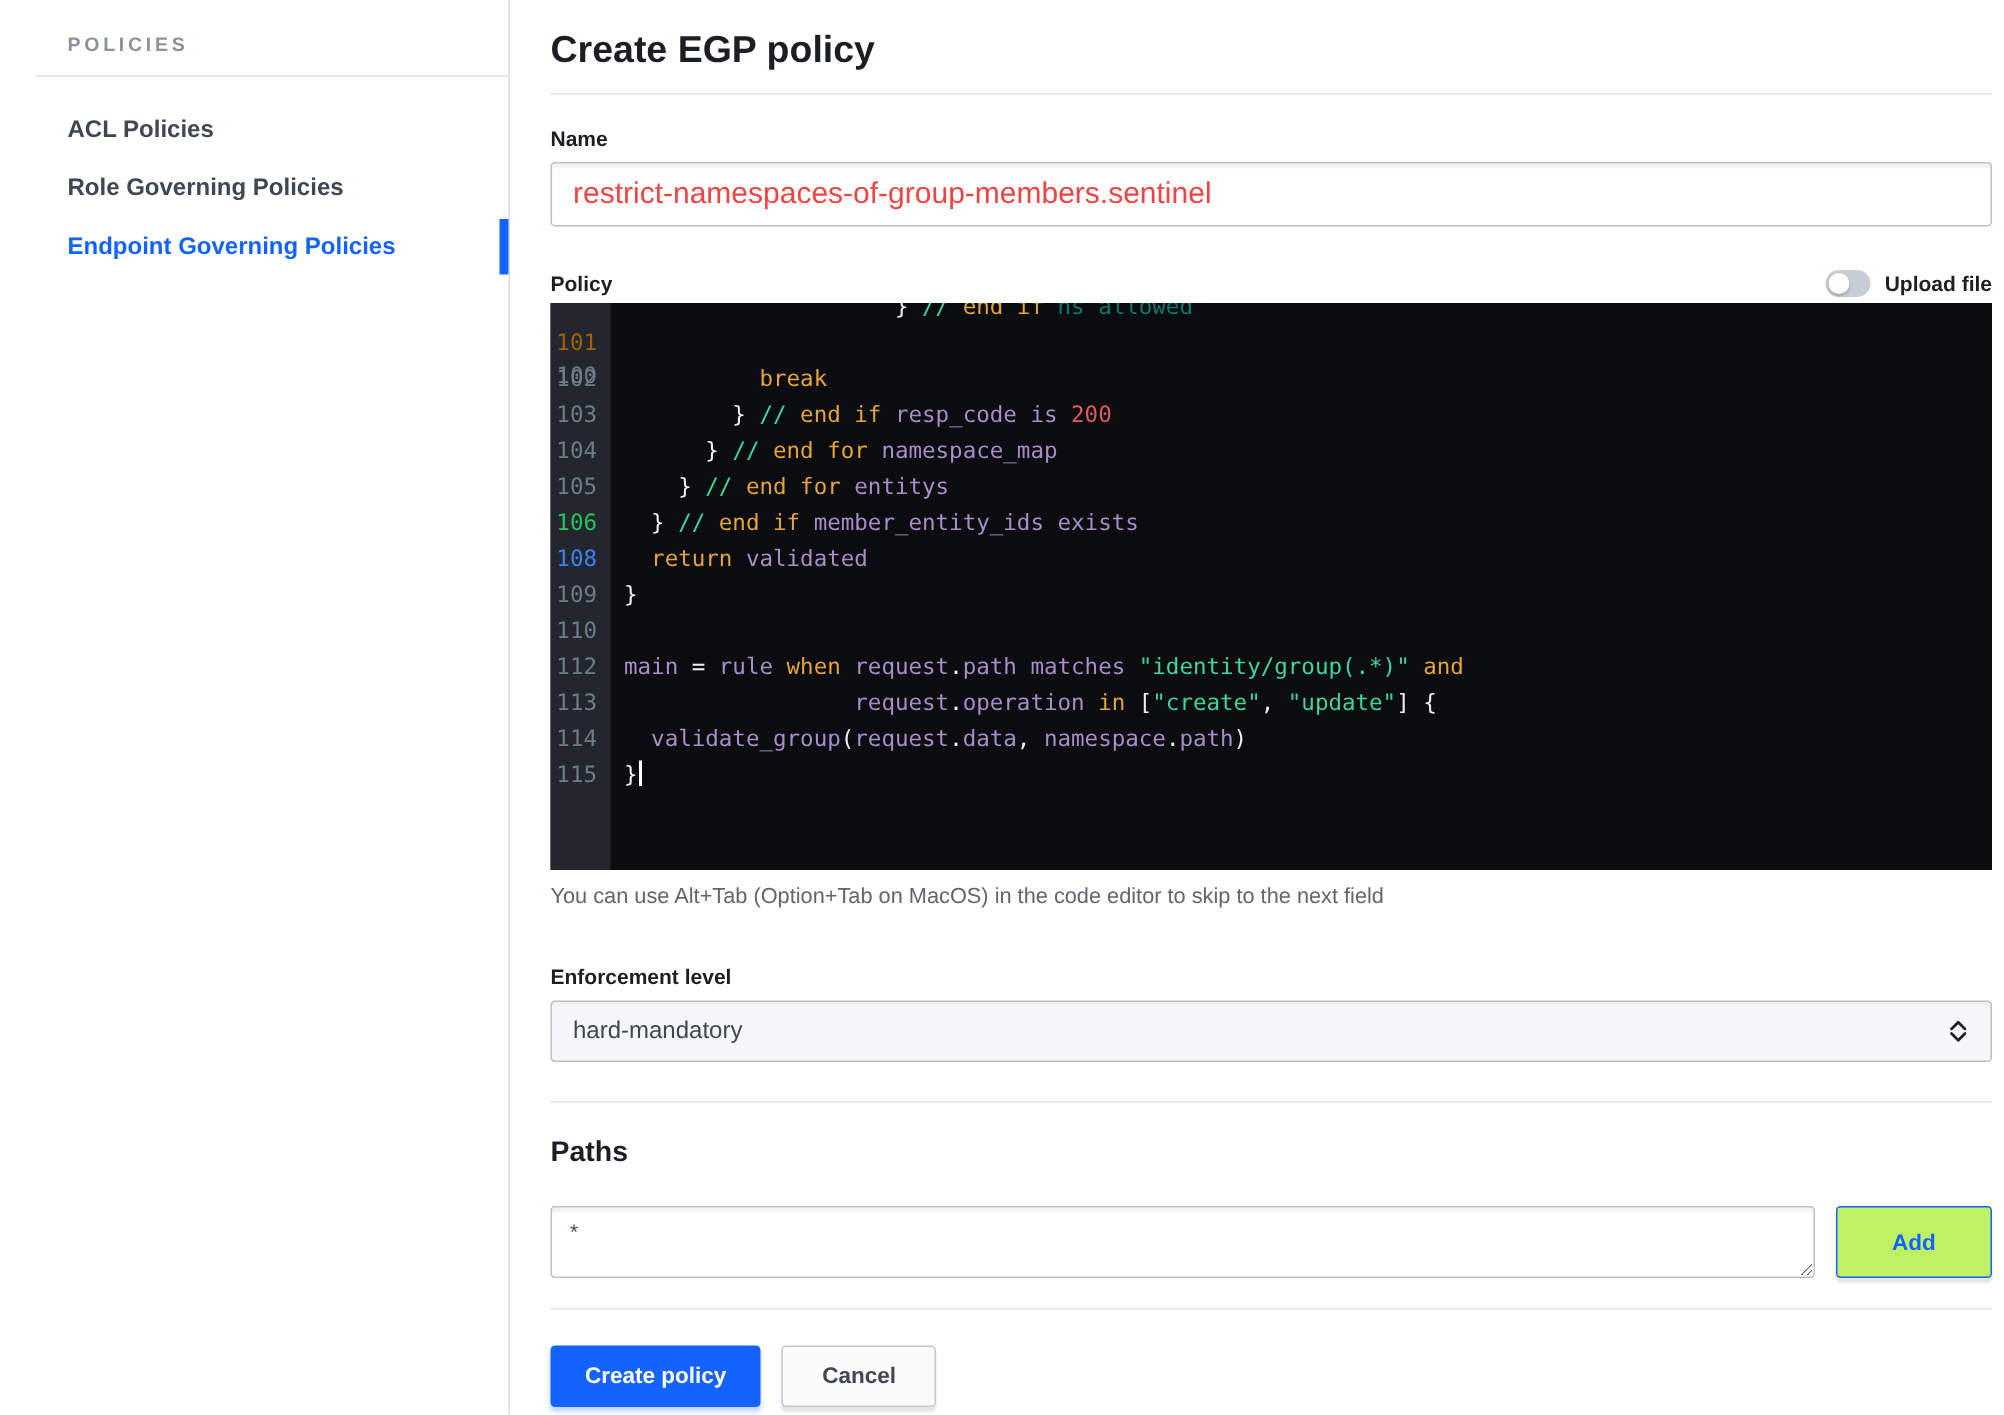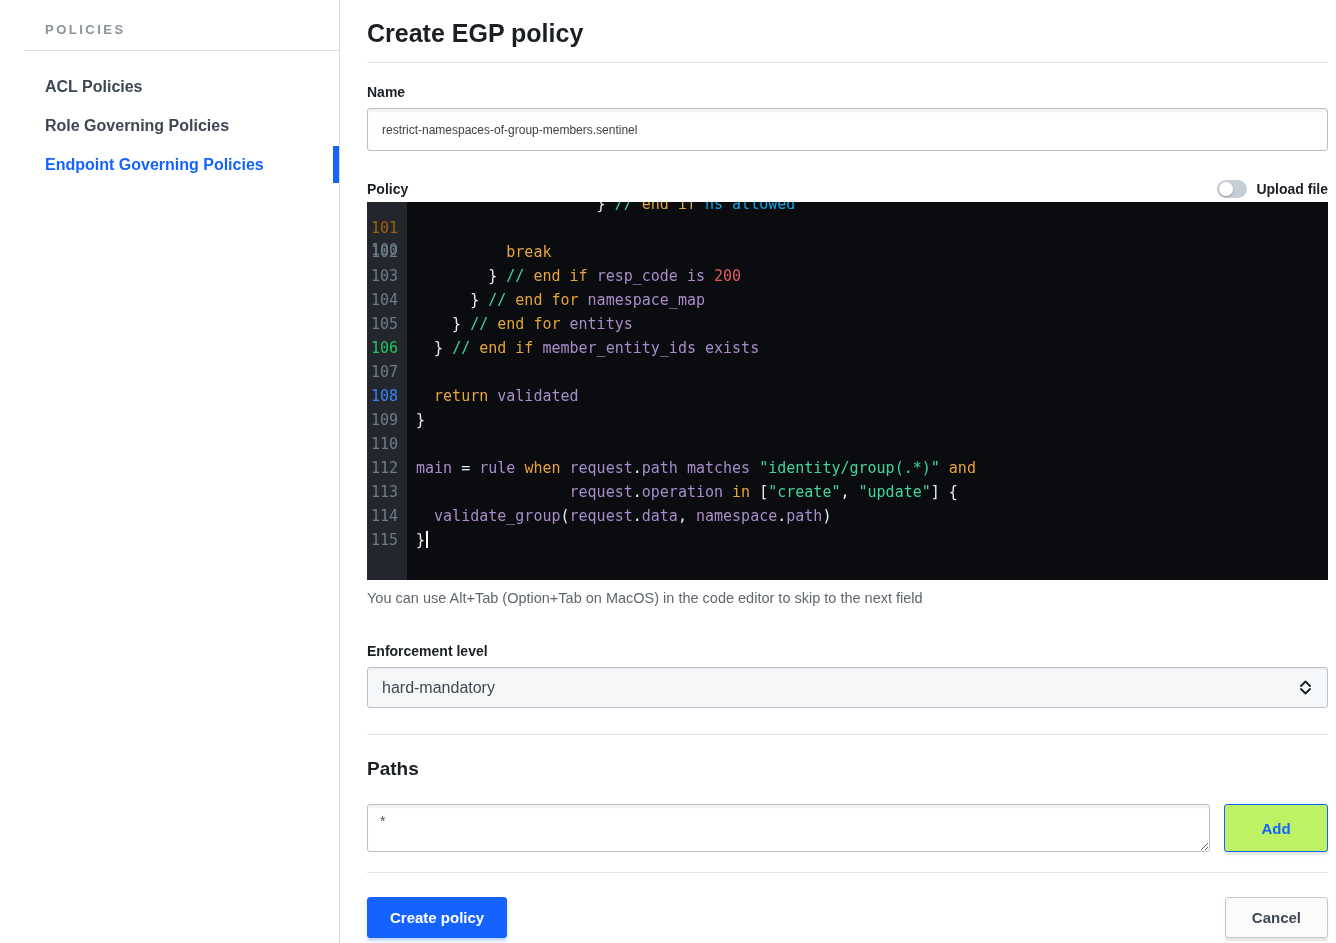--- a/index.html
+++ b/index.html
@@ -19,21 +19,21 @@
   .nav-item.active .active-bar { position:absolute; right:0; top:1px; width:6px; height:37px; background:#1563ff; }
 
   
   .main { flex:1; padding:17px 8px 0 27px; }
   .page-title { font-size:25px; line-height:32px; font-weight:700; color:#1b1f25; margin-bottom:13px; }
   .title-divider, .hr { border-bottom:1px solid #e0e3e8; }
 
   .field-label { font-size:14px; font-weight:700; color:#1b1f25; line-height:17px; }
   .name-section { margin-top:21px; }
   .text-input { margin-top:7px; width:100%; height:43px; border:1px solid #b9c0ca; border-radius:3px;
-                padding:0 14px; font-size:12px; color:#404040; background:#fff;
+                padding:0 14px; font-size:20px; color:#ef4444; background:#fff;
                 box-shadow:inset 0 3px 2px rgba(0,0,0,0.05); outline:none; font-family:"Liberation Sans",sans-serif; }
 
   .policy-row { margin-top:28px; display:flex; align-items:center; justify-content:space-between; height:20px; }
   .upload-wrap { display:flex; align-items:center; gap:9px; }
   .toggle { width:30px; height:18px; border-radius:9px; background:#c7cdd6; position:relative; cursor:pointer; }
   .toggle-knob { position:absolute; left:2px; top:2px; width:14px; height:14px; border-radius:50%;
                  background:#fff; box-shadow:0 1px 2px rgba(0,0,0,0.25); }
   .upload-label { font-size:14px; font-weight:700; color:#1b1f25; }
 
   
@@ -60,21 +60,21 @@
   .paths-heading { margin-top:20px; font-size:19px; font-weight:700; color:#1b1f25; line-height:27px; }
   .add-row { margin-top:22px; display:flex; align-items:stretch; }
   .paths-textarea { flex:1; height:48px; border:1px solid #b9c0ca; border-radius:3px; resize:vertical;
                     padding:8px 12px; font-size:14px; color:#4a515b; font-family:"Liberation Sans",sans-serif;
                     box-shadow:inset 0 3px 1px rgba(0,0,0,0.05); outline:none; }
   .add-btn { width:104px; margin-left:14px; border:1px solid #1563ff; border-radius:3px; background:#bef264;
              color:#1563ff; font-size:15px; font-weight:700; cursor:pointer;
              box-shadow:0 3px 2px rgba(0,0,0,0.10); font-family:"Liberation Sans",sans-serif; }
   .hr-2 { margin-top:20px; }
 
-  .actions { margin-top:24px; display:flex; align-items:center;justify-content:space-between; }
+  .actions { margin-top:24px; display:flex; align-items:center; }
   .btn { height:41px; border-radius:3px; font-size:15px; font-weight:700; cursor:pointer;
          font-family:"Liberation Sans",sans-serif; }
   .btn-primary { background:#1563ff; color:#fff; border:1px solid #1563ff; padding:0 22px;
                  box-shadow:0 3px 3px rgba(21,99,255,0.25); }
   .btn-secondary { margin-left:14px; background:#fbfbfc; color:#3e4753; border:1px solid #c3c9d1;
                    padding:0 26px; box-shadow:0 3px 2px rgba(0,0,0,0.10); }
 </style>
 </head>
 <body>
 
@@ -115,28 +115,27 @@
         <div class="toggle">
           <div class="toggle-knob"></div>
         </div>
         <div class="upload-label">Upload file</div>
       </div>
     </div>
 
     <div class="editor">
       <div class="gutter-bg"></div>
       <div class="lines">
-          <div class="line"><span class="num" style="color: rgb(110, 124, 138); margin-top: 46px;">100</span><span class="code"><span style="color: rgb(236, 238, 241);">                    } </span><span style="color: rgb(61, 215, 156);">// </span><span style="color: rgb(229, 164, 60);">end if </span><span style="color: #0ea5e9;">ns allowed</span></span></div>
+          <div class="line"><span class="num" style="color: rgb(110, 124, 138); margin-top: 46px;">100</span><span class="code"><span style="color: rgb(236, 238, 241);">                    } </span><span style="color: rgb(61, 215, 156);">// </span><span style="color: rgb(229, 164, 60);">end if </span><span style="color: #0f766e;">ns allowed</span></span></div>
           <div class="line"><span class="num" style="color: #a16207;">101</span></div>
           <div class="line"><span class="num" style="color: rgb(110, 124, 138);">102</span><span class="code"><span style="color: rgb(236, 238, 241);">          </span><span style="color: rgb(229, 164, 60);">break</span></span></div>
           <div class="line"><span class="num" style="color: rgb(110, 124, 138);">103</span><span class="code"><span style="color: rgb(236, 238, 241);">        } </span><span style="color: rgb(61, 215, 156);">// </span><span style="color: rgb(229, 164, 60);">end if </span><span style="color: rgb(169, 140, 201);">resp_code </span><span style="color: rgb(169, 140, 201);">is </span><span style="color: rgb(223, 91, 97);">200</span></span></div>
           <div class="line"><span class="num" style="color: rgb(110, 124, 138);">104</span><span class="code"><span style="color: rgb(236, 238, 241);">      } </span><span style="color: rgb(61, 215, 156);">// </span><span style="color: rgb(229, 164, 60);">end for </span><span style="color: rgb(169, 140, 201);">namespace_map</span></span></div>
           <div class="line"><span class="num" style="color: rgb(110, 124, 138);">105</span><span class="code"><span style="color: rgb(236, 238, 241);">    } </span><span style="color: rgb(61, 215, 156);">// </span><span style="color: rgb(229, 164, 60);">end for </span><span style="color: rgb(169, 140, 201);">entitys</span></span></div>
           <div class="line"><span class="num" style="color: #22c55e;">106</span><span class="code"><span style="color: rgb(236, 238, 241);">  } </span><span style="color: rgb(61, 215, 156);">// </span><span style="color: rgb(229, 164, 60);">end if </span><span style="color: rgb(169, 140, 201);">member_entity_ids exists</span></span></div>
-          <div class="line"><span class="num" style="color: rgb(110, 124, 138);">107</span><span class="code"></span></div>
           <div class="line"><span class="num" style="color: #3b82f6;">108</span><span class="code"><span style="color: rgb(236, 238, 241);">  </span><span style="color: rgb(229, 164, 60);">return </span><span style="color: rgb(169, 140, 201);">validated</span></span></div>
           <div class="line"><span class="num" style="color: rgb(110, 124, 138);">109</span><span class="code"><span style="color: rgb(236, 238, 241);">}</span></span></div>
           <div class="line"><span class="num" style="color: rgb(110, 124, 138);">110</span><span class="code"></span></div>
           <div class="line"><span class="num" style="color: rgb(110, 124, 138);">112</span><span class="code"><span style="color: rgb(169, 140, 201);">main</span><span style="color: rgb(236, 238, 241);"> = </span><span style="color: rgb(169, 140, 201);">rule</span><span style="color: rgb(236, 238, 241);"> </span><span style="color: rgb(229, 164, 60);">when</span><span style="color: rgb(236, 238, 241);"> </span><span style="color: rgb(169, 140, 201);">request</span><span style="color: rgb(236, 238, 241);">.</span><span style="color: rgb(169, 140, 201);">path</span><span style="color: rgb(236, 238, 241);"> </span><span style="color: rgb(169, 140, 201);">matches</span><span style="color: rgb(236, 238, 241);"> </span><span style="color: rgb(61, 215, 156);">"identity/group(.*)"</span><span style="color: rgb(236, 238, 241);"> </span><span style="color: rgb(229, 164, 60);">and</span></span></div>
           <div class="line"><span class="num" style="color: rgb(110, 124, 138);">113</span><span class="code"><span style="color: rgb(236, 238, 241);">                 </span><span style="color: rgb(169, 140, 201);">request</span><span style="color: rgb(236, 238, 241);">.</span><span style="color: rgb(169, 140, 201);">operation</span><span style="color: rgb(236, 238, 241);"> </span><span style="color: rgb(229, 164, 60);">in</span><span style="color: rgb(236, 238, 241);"> [</span><span style="color: rgb(61, 215, 156);">"create"</span><span style="color: rgb(236, 238, 241);">, </span><span style="color: rgb(61, 215, 156);">"update"</span><span style="color: rgb(236, 238, 241);">] {</span></span></div>
           <div class="line"><span class="num" style="color: rgb(110, 124, 138);">114</span><span class="code"><span style="color: rgb(236, 238, 241);">  </span><span style="color: rgb(169, 140, 201);">validate_group</span><span style="color: rgb(236, 238, 241);">(</span><span style="color: rgb(169, 140, 201);">request</span><span style="color: rgb(236, 238, 241);">.</span><span style="color: rgb(169, 140, 201);">data</span><span style="color: rgb(236, 238, 241);">, </span><span style="color: rgb(169, 140, 201);">namespace</span><span style="color: rgb(236, 238, 241);">.</span><span style="color: rgb(169, 140, 201);">path</span><span style="color: rgb(236, 238, 241);">)</span></span></div>
           <div class="line"><span class="num" style="color: rgb(110, 124, 138);">115</span><span class="code"><span style="color: rgb(236, 238, 241);">}</span><span class="caret"></span></span></div>
         </div>
     </div>
 

